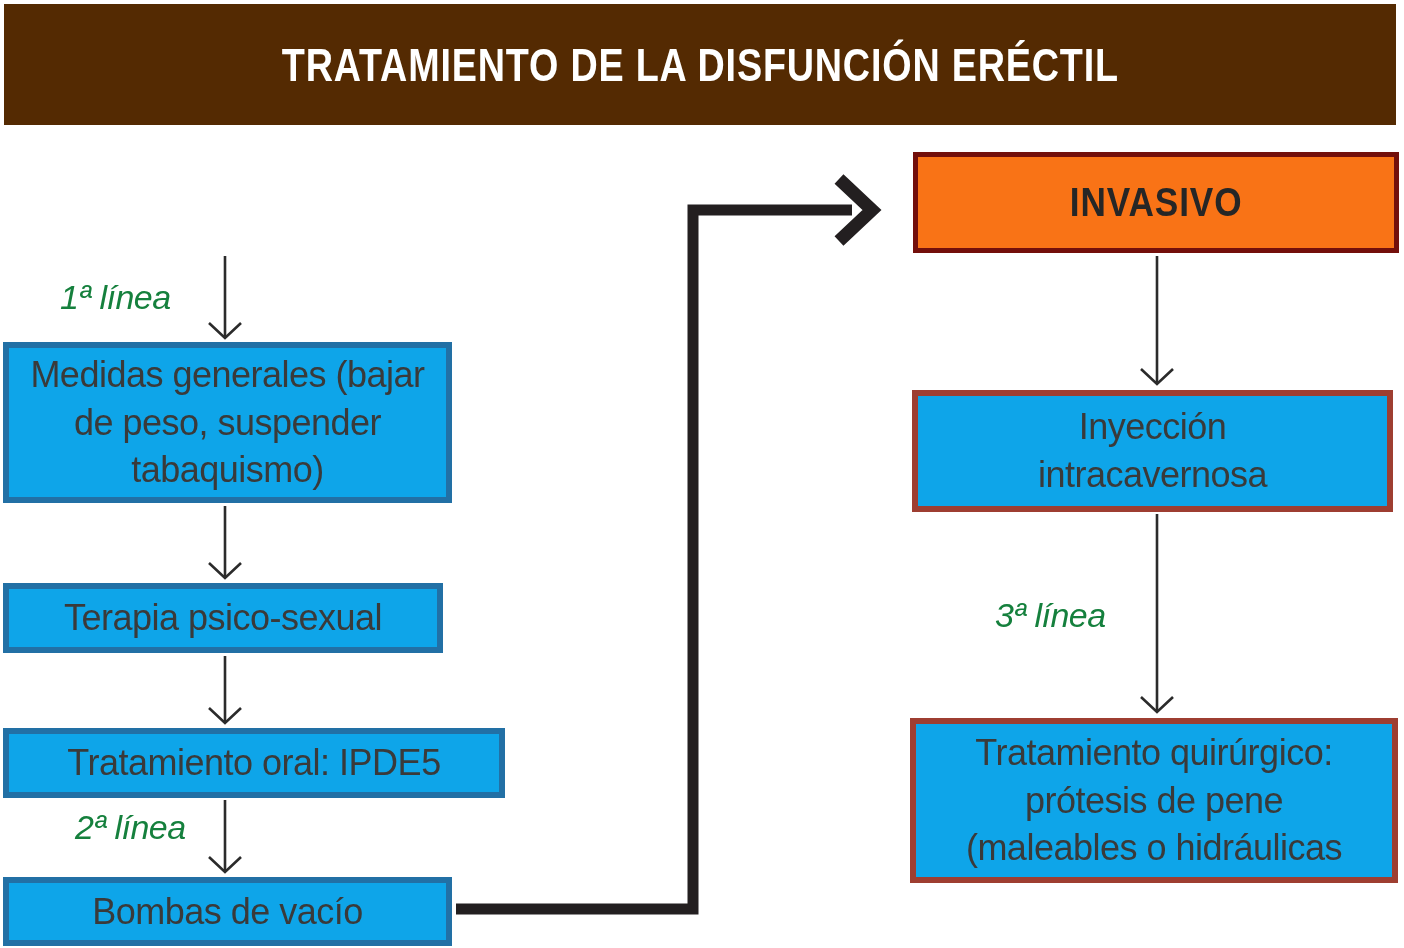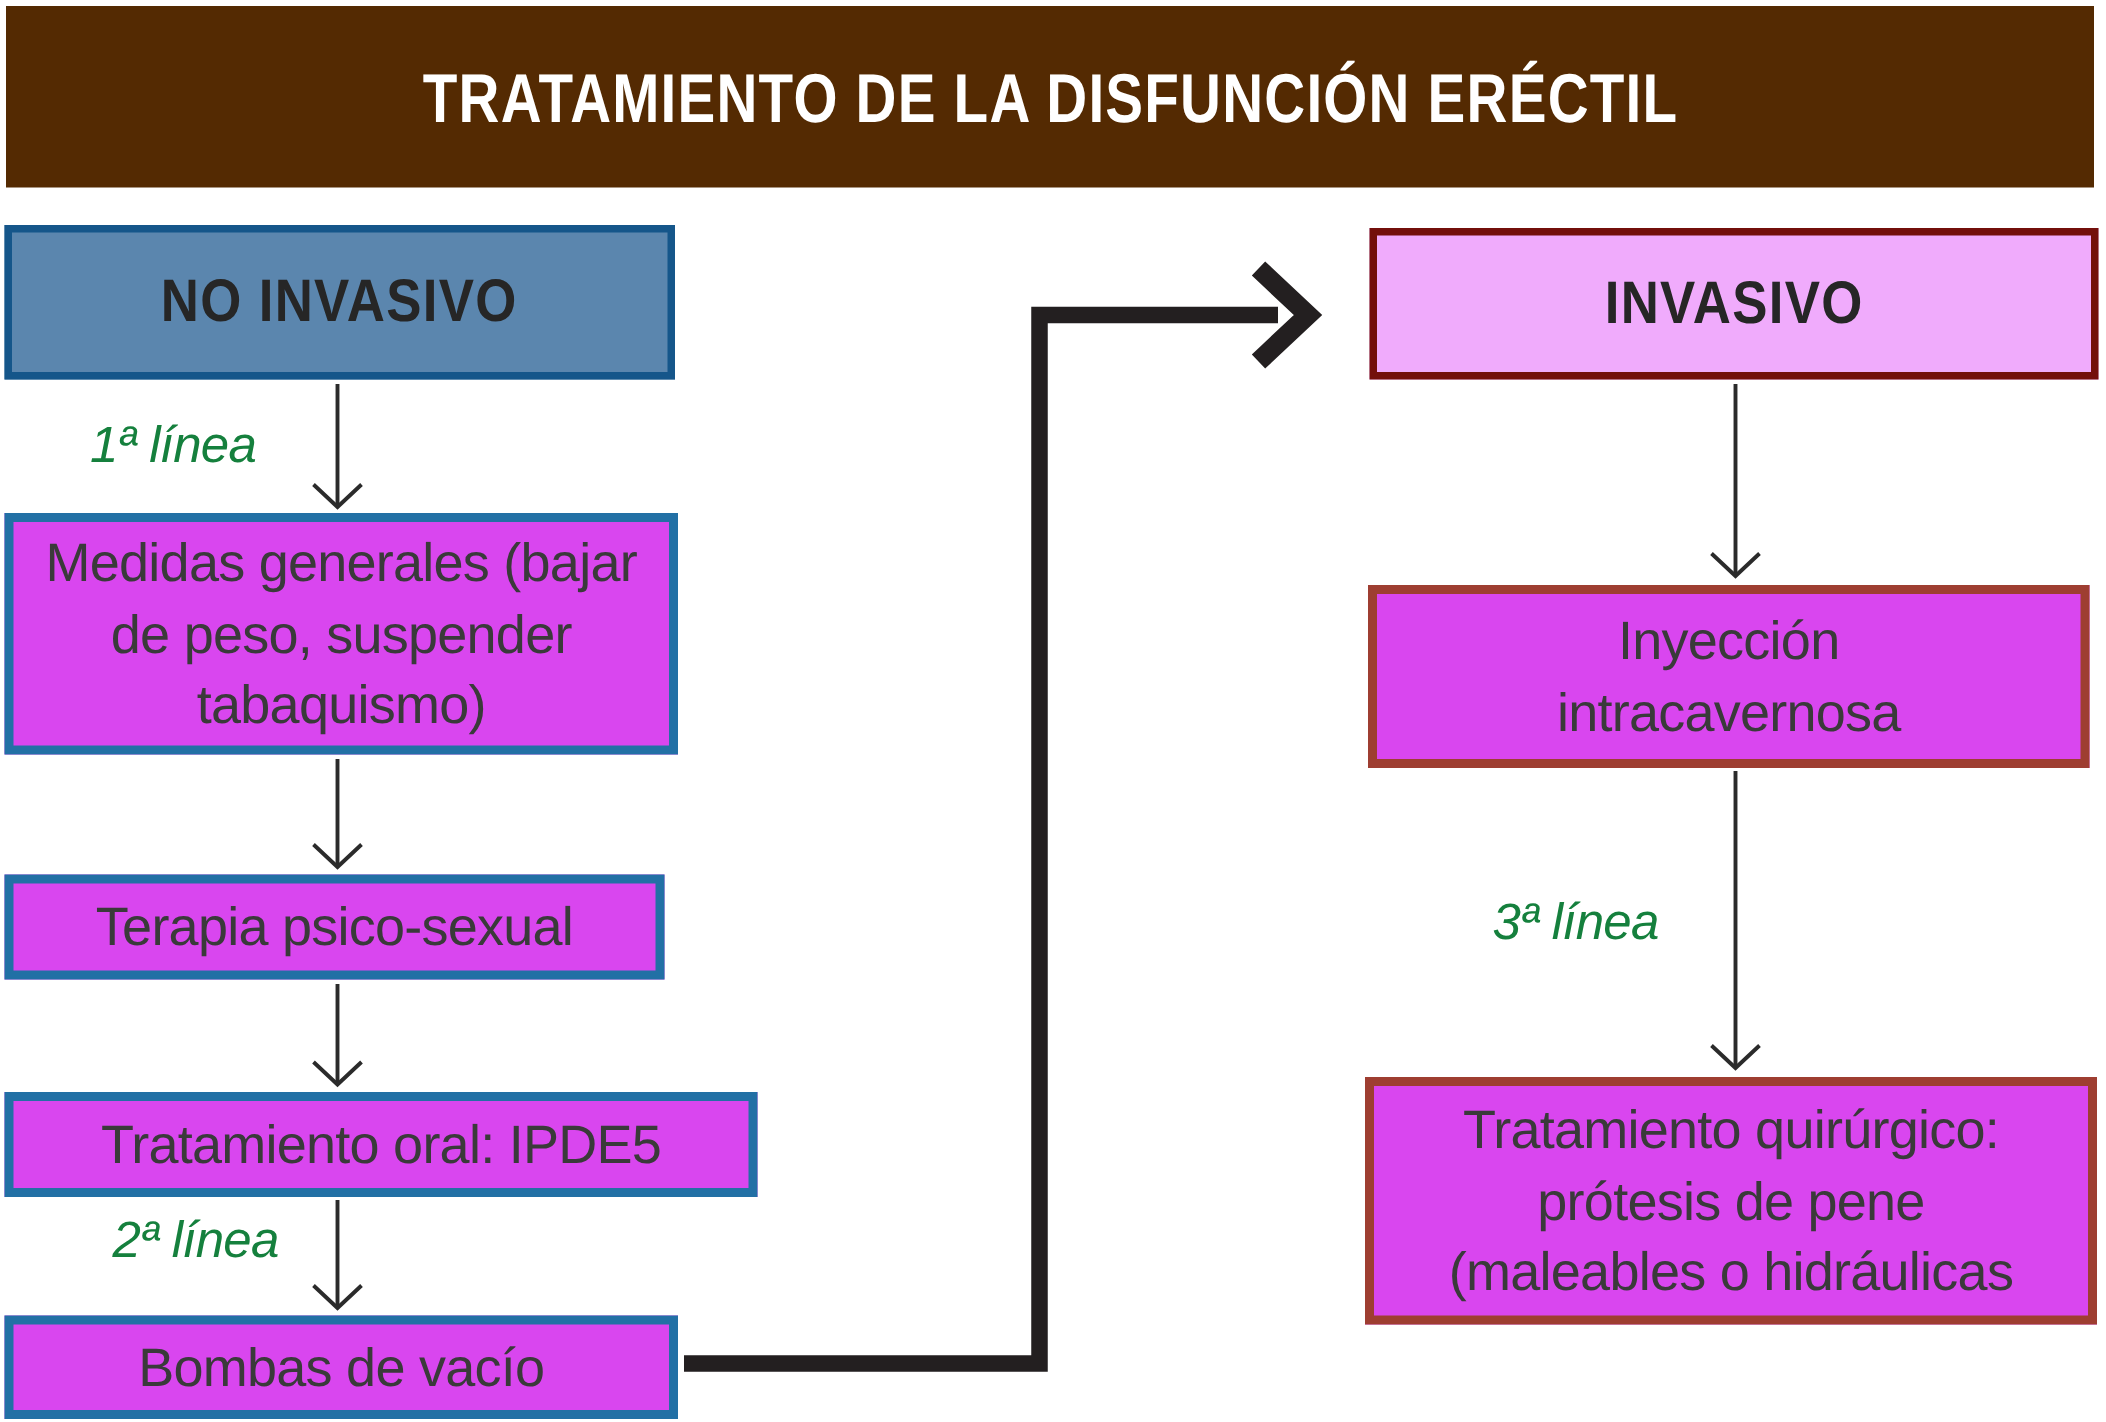--- a/index.html
+++ b/index.html
@@ -27,25 +27,25 @@
   .hbox .hdr-label{
     font-weight:700;font-size:40px;color:#262626;letter-spacing:1px;
     display:inline-block;transform:scaleX(0.88);white-space:nowrap;
   }
   .blue-header{
     left:3px;top:150px;width:447px;height:103px;
     background:#5b86ae;border:5px solid #15568a;
   }
   .red-header{
     left:913px;top:152px;width:486px;height:101px;
-    background:#f0abfc;border:5px solid #730f0b;
+    background:#f97316;border:5px solid #730f0b;
   }
   
   .wbox{
-    position:absolute;background:#d946ef;box-sizing:border-box;
+    position:absolute;background:#0ea5e9;box-sizing:border-box;
     display:flex;align-items:center;justify-content:center;text-align:center;
   }
   .wbox .box-label{
     font-size:36px;color:#3a3a3a;letter-spacing:-0.5px;line-height:1.32;
     white-space:pre-line;
   }
   .blue{border:6px solid #2270a5;}
   .red{border:6px solid #9e3e31;}
   .b-medidas{left:3px;top:342px;width:449px;height:161px;}
   .b-terapia{left:3px;top:583px;width:440px;height:70px;}
@@ -90,23 +90,20 @@
       <line x1="1157" y1="514" x2="1157" y2="711"></line>
       <polyline points="1141,697 1157,712 1173,697"></polyline>
     </g>
 
     <g>
       <path d="M456,909 L693,909 L693,210 L852,210" stroke="#231f20" stroke-width="11" fill="none"></path>
       <path d="M839,179 L872,210 L839,241" stroke="#231f20" stroke-width="13" fill="none"></path>
     </g>
   </svg>
 
-  <div class="hbox blue-header">
-    <span class="hdr-label">NO INVASIVO</span>
-  </div>
 
   <div class="line-label lbl1">1ª línea</div>
 
   <div class="wbox blue b-medidas">
     <span class="box-label">Medidas generales (bajar
 de peso,  suspender
 tabaquismo)</span>
   </div>
 
   <div class="wbox blue b-terapia">

